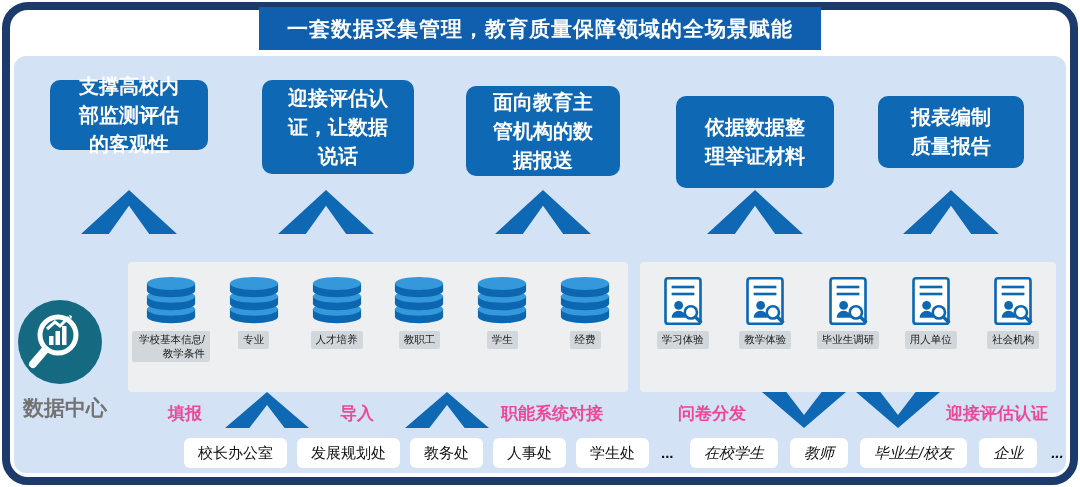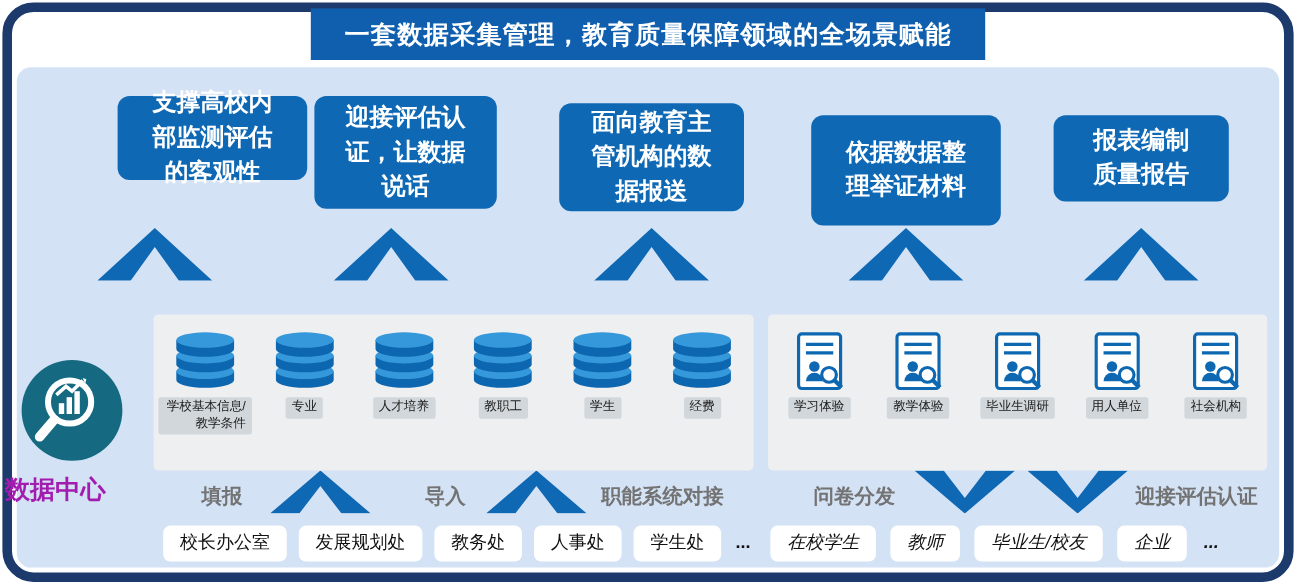--- a/index.html
+++ b/index.html
@@ -13,21 +13,21 @@
 
   
   .banner { position:absolute; top:7px; left:50%; transform:translateX(-50%); height:43px;
             background:#0f5fae; color:#ffffff; display:flex; align-items:center; justify-content:center;
             padding:0 28px; font-size:21px; font-weight:bold; white-space:nowrap; letter-spacing:1px; }
 
   
   .benefit { position:absolute; background:#0e68b4; color:#ffffff; font-weight:bold; font-size:20px;
              line-height:1.45; border-radius:10px; display:flex; align-items:center; justify-content:center;
              text-align:center; }
-  .b1 { left:50px;  top:80px; width:158px; height:70px; padding:0 24px;margin-left:48px; }
+  .b1 { left:50px;  top:80px; width:158px; height:70px; padding:0 24px; }
   .b2 { left:262px; top:80px; width:152px; height:94px; padding:0 23px; }
   .b3 { left:466px; top:86px; width:154px; height:90px; padding:0 24px; }
   .b4 { left:676px; top:96px; width:158px; height:92px; padding:0 26px; }
   .b5 { left:878px; top:96px; width:146px; height:72px; padding:0 30px; }
 
   .chev-up { position:absolute; background:#0e68b4;
              clip-path:polygon(0 100%, 50% 0, 100% 100%, 71% 100%, 50% 36%, 29% 100%); }
   .chev-down { position:absolute; background:#0e68b4;
              clip-path:polygon(0 0, 29% 0, 50% 64%, 71% 0, 100% 0, 50% 100%); }
   .big { width:96px; height:44px; top:190px; }
@@ -38,29 +38,29 @@
            display:flex; justify-content:space-evenly; align-items:flex-start; padding-top:14px; }
   .panel-left { left:128px; width:500px; }
   .panel-right { left:640px; width:416px; }
 
   .item { display:flex; flex-direction:column; align-items:center; gap:5px; width:80px; }
   .chip { background:#d2d7db; color:#1a1a1a; font-size:10.5px; line-height:1.3; padding:2px 5px;
           border-radius:2px; text-align:right; max-width:78px; }
 
   
   .dc-icon { position:absolute; left:16px; top:298px; width:88px; height:88px; }
-  .dc-label { position:absolute; left:4px; top:394px; font-size:21px; font-weight:bold; color:#a21caf; }
-
-  
-  .flow-label { position:absolute; top:402px; color:#737373; font-weight:bold; font-size:17px;
+  .dc-label { position:absolute; left:23px; top:394px; font-size:21px; font-weight:bold; color:#737373; }
+
+  
+  .flow-label { position:absolute; top:402px; color:#ec4899; font-weight:bold; font-size:17px;
                 text-align:center; white-space:nowrap; }
   .small-chev { width:84px; height:36px; top:392px; }
 
   
-  .src-row { position:absolute; top:438px; display:flex; gap:10px; align-items:center; }
+  .src-row { position:absolute; top:438px; display:flex; gap:10px; align-items:center;margin-left:48px; }
   .src-row-left { left:136px; }
   .src-row-right { left:642px; gap:12px;font-style:italic; }
   .src-box { background:#ffffff; color:#111111; height:30px; line-height:30px; padding:0 14px;
              border-radius:6px; font-size:15px; white-space:nowrap; }
   .src-dots { background:none; color:#111111; font-weight:bold; padding:0 2px; }
 </style>
 </head>
 <body>
 
 <div class="stage">
@@ -232,21 +232,21 @@
         <path d="M11 47 a8 8 0 0 1 16 0 z" fill="#0d68b1"></path>
         <circle cx="33" cy="41" r="7" fill="#ffffff" stroke="#0d68b1" stroke-width="3"></circle>
         <line x1="38" y1="46" x2="45" y2="53" stroke="#0d68b1" stroke-width="4"></line>
       </svg>
       <span class="chip">社会机构</span>
     </div>
   </div>
 
   <div class="flow-label" style="left:150px; width:70px;">填报</div>
   <div class="chev-up small-chev" style="left:225px;"></div>
-  <div class="flow-label" style="left:336px; width:70px;">导入</div>
+  <div class="flow-label" style="left:322px; width:70px;">导入</div>
   <div class="chev-up small-chev" style="left:405px;"></div>
   <div class="flow-label" style="left:492px; width:120px;">职能系统对接</div>
 
   <div class="flow-label" style="left:672px; width:80px;">问卷分发</div>
   <div class="chev-down small-chev" style="left:762px;"></div>
   <div class="chev-down small-chev" style="left:856px;"></div>
   <div class="flow-label" style="left:942px; width:110px;">迎接评估认证</div>
 
   <div class="src-row src-row-left">
     <span class="src-box">校长办公室</span>

